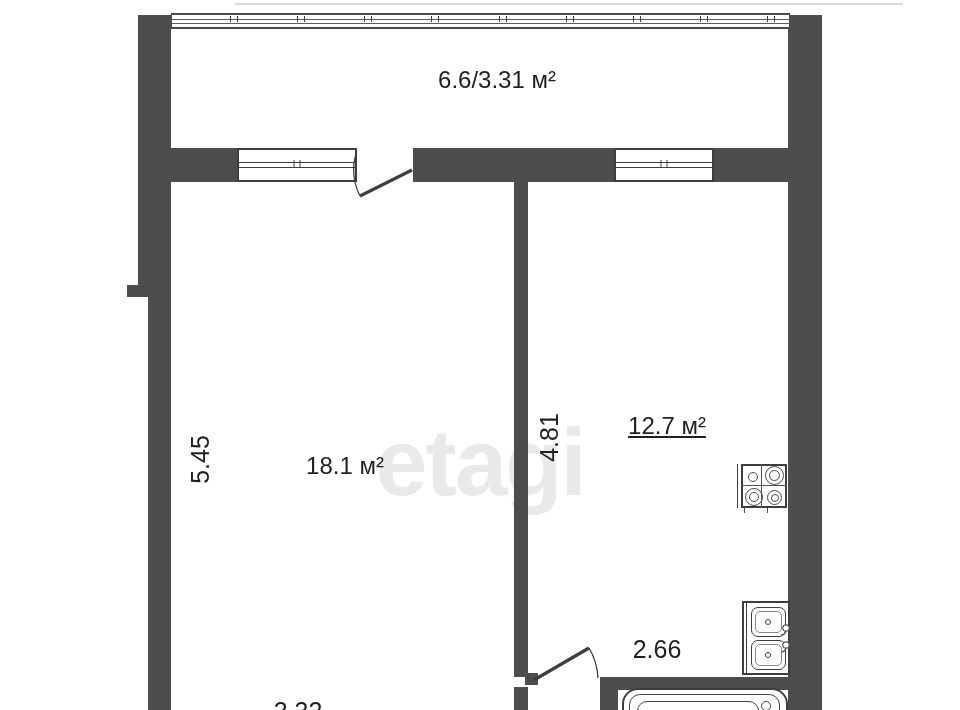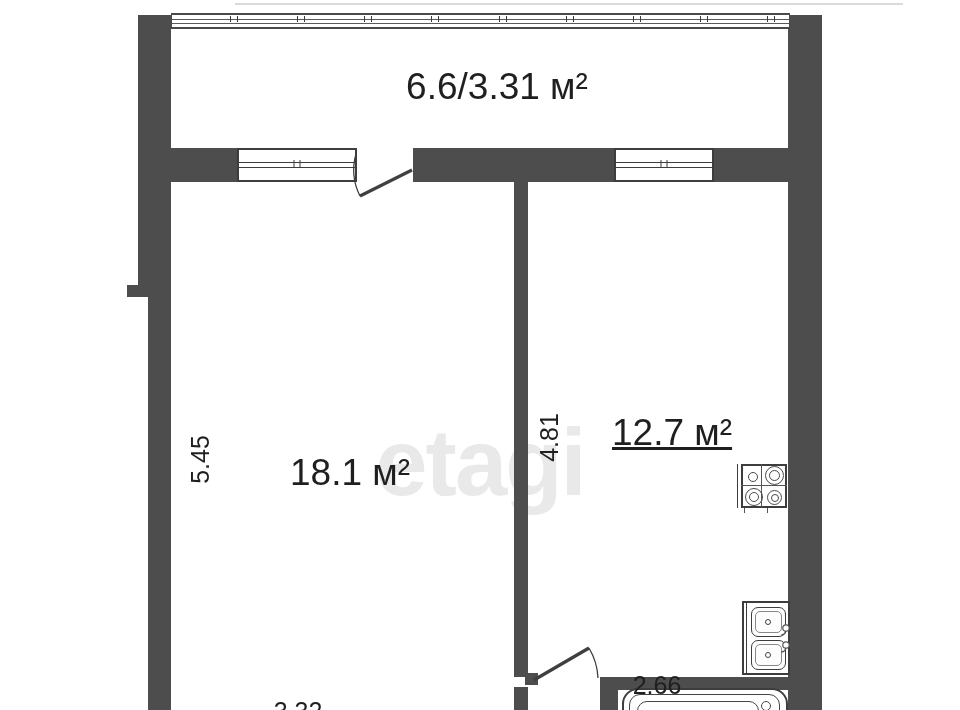--- a/index.html
+++ b/index.html
@@ -25,21 +25,21 @@
   
   .window{position:absolute;top:148px;height:34px;background:#fff;z-index:3;
     border:2px solid #3d3d3d;box-sizing:border-box;}
   .window .mid{position:absolute;left:0;right:0;top:12px;height:4px;
     border-top:1px solid #3d3d3d;border-bottom:1px solid #3d3d3d;}
   .window .ctick{position:absolute;left:50%;top:10px;width:5px;height:8px;
     transform:translateX(-50%);
     border-left:1px solid #3d3d3d;border-right:1px solid #3d3d3d;}
   
   .lbl{position:absolute;z-index:5;text-align:center;white-space:nowrap;
-    font-size:37px;letter-spacing:0px;color:#1f1f1f;}
+    font-size:24px;letter-spacing:0px;color:#1f1f1f;}
   .dim{font-size:25px;}
   .vdim{transform:rotate(-90deg);}
   .watermark{position:absolute;left:280px;top:408px;width:400px;z-index:1;
     font-size:94px;font-weight:bold;letter-spacing:-2px;color:#e9e9e9;
     text-align:center;line-height:110px;}
   
   svg.overlay{position:absolute;left:0;top:0;z-index:4;pointer-events:none;}
   
   .stove{position:absolute;left:737px;top:464px;width:51px;height:44px;z-index:3;}
   .stove .rail{position:absolute;left:0;top:0;width:3px;height:44px;
@@ -178,13 +178,13 @@
 </div>
 
 <div class="lbl" style="left:397px;top:66px;width:200px;">6.6/3.31 м²</div>
 
 <div class="lbl" style="left:290px;top:452px;width:110px;">18.1 м²</div>
 <div class="lbl dim vdim" style="left:165px;top:445px;width:70px;">5.45</div>
 <div class="lbl dim" style="left:258px;top:697px;width:80px;">3.32</div>
 
 <div class="lbl" style="left:612px;top:412px;width:110px;text-decoration:underline;">12.7 м²</div>
 <div class="lbl dim vdim" style="left:514px;top:423px;width:70px;">4.81</div>
-<div class="lbl dim" style="left:617px;top:635px;width:80px;margin-top:36px;">2.66</div>
+<div class="lbl dim" style="left:617px;top:635px;width:80px;">2.66</div>
 
 </body></html>

